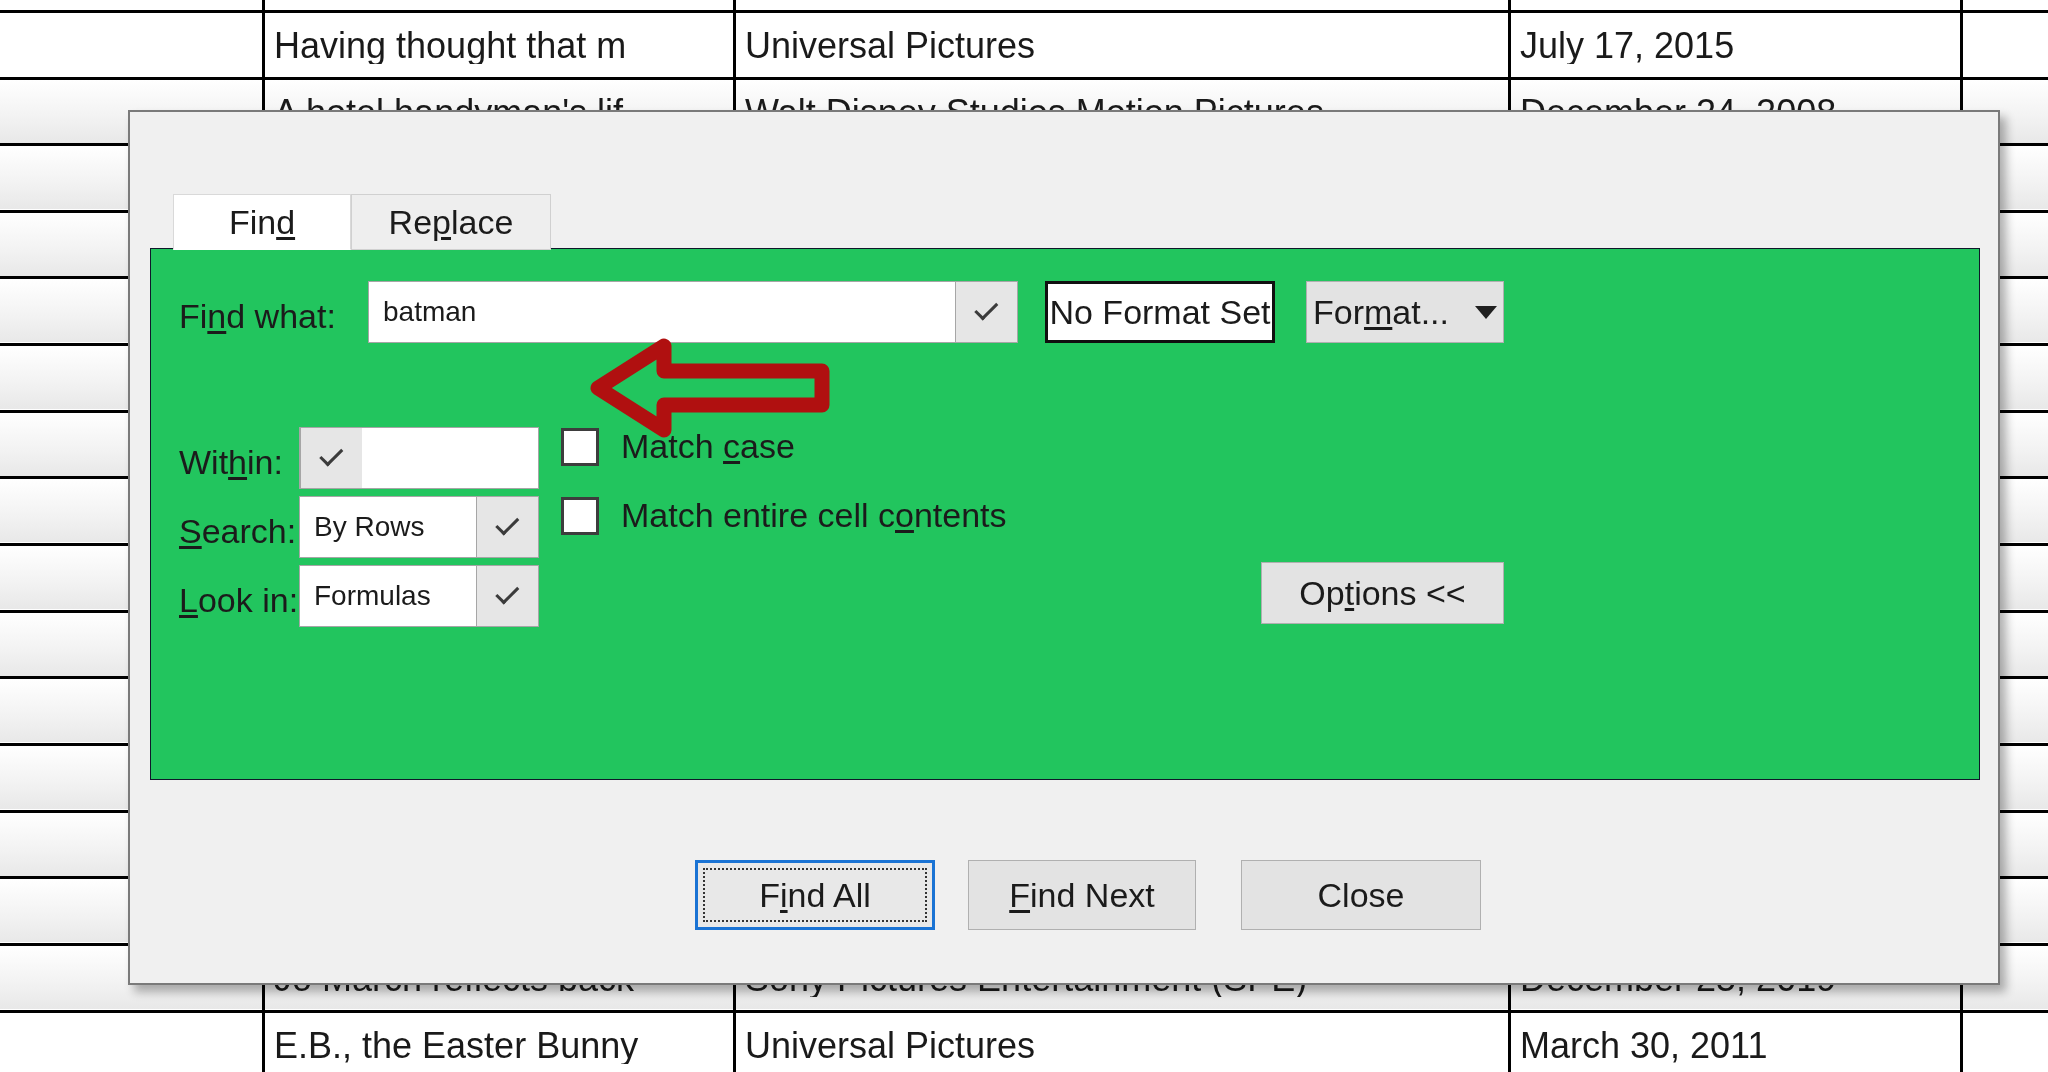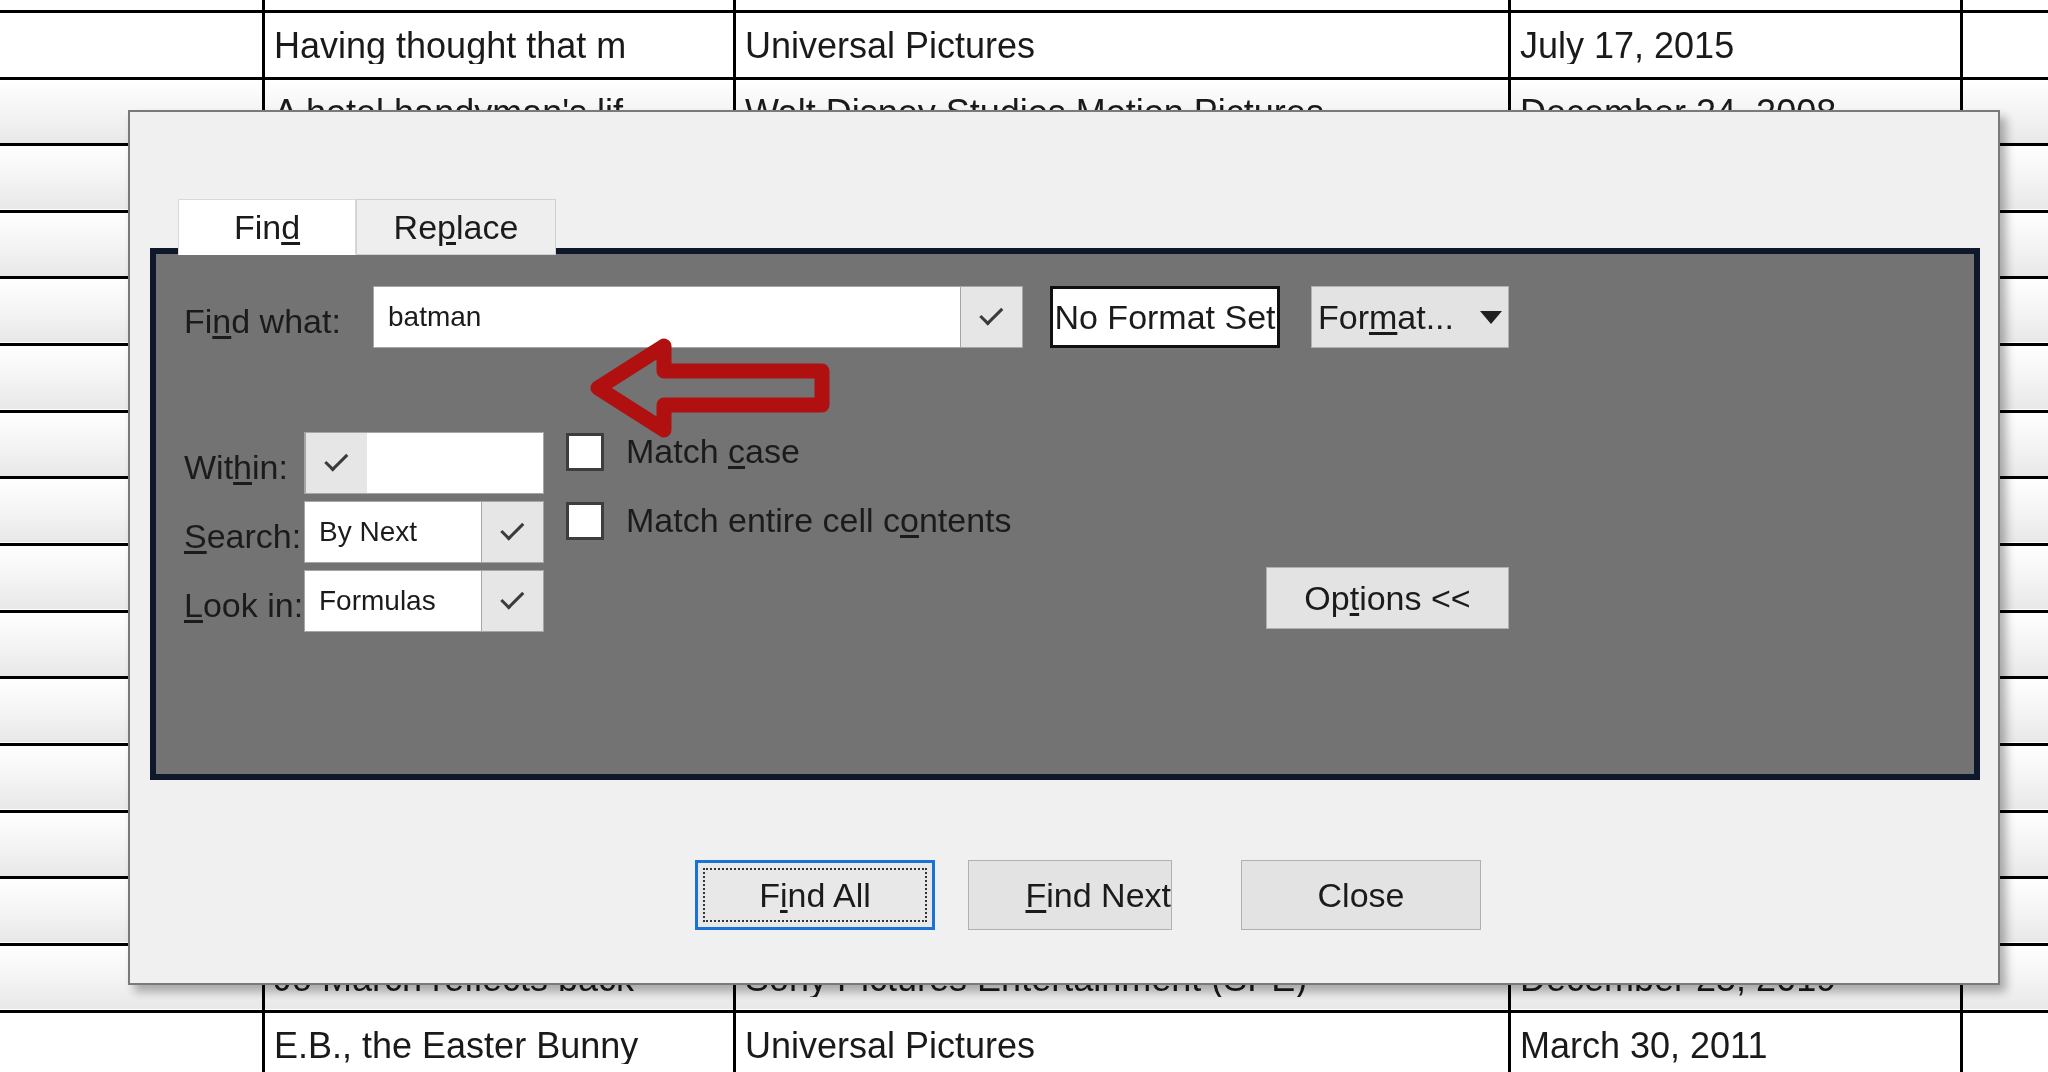--- a/index.html
+++ b/index.html
@@ -68,22 +68,22 @@
     cursor: default;
   }
   #help-btn  { right: 188px; }
   #close-btn { right: 62px; font-size: 46px; }
 
   
   #panel {
     position: absolute;
     left: 20px; top: 136px;
     width: 1830px; height: 532px;
-    background: #737373;
-    border: 6px solid #0f172a;
+    background: #22c55e;
+    border: 1px solid #0f172a;
   }
 
   
   #tabs {
     position: absolute; left: 0; top: -55px;
     height: 56px; width: 100%;
   }
   .tab {
     position: absolute; top: 0;
     height: 56px;
@@ -268,21 +268,21 @@
 
     <div class="form-label" style="left:28px; top:194px;"><span>Wit</span><span class="ul">h</span><span>in:</span></div>
     <div class="combo" style="left:148px; top:178px; width:240px; height:62px;">
       <div class="arrow">
           <span class="chev"></span>
         </div>
     </div>
 
     <div class="form-label" style="left:28px; top:263px;"><span></span><span class="ul">S</span><span>earch:</span></div>
     <div class="combo" style="left:148px; top:247px; width:240px; height:62px;">
-      <div class="val">By Next</div>
+      <div class="val">By Rows</div>
       <div class="arrow">
           <span class="chev"></span>
         </div>
     </div>
 
     <div class="form-label" style="left:28px; top:332px;"><span></span><span class="ul">L</span><span>ook in:</span></div>
     <div class="combo" style="left:148px; top:316px; width:240px; height:62px;">
       <div class="val">Formulas</div>
       <div class="arrow">
           <span class="chev"></span>
@@ -301,21 +301,21 @@
     <div class="btn" style="left:1110px; top:313px; width:243px; height:62px;">
       <span><span>Op</span><span class="ul">t</span><span>ions &lt;&lt;</span></span>
     </div>
 
   </div>
 
   <div class="btn focused" style="left:565px; top:748px; width:240px; height:70px;">
     <span class="inner-focus"></span>
     <span><span>F</span><span class="ul">i</span><span>nd All</span></span>
   </div>
-  <div class="btn" style="left:838px; top:748px; width:204px; height:70px;justify-content:flex-end;">
+  <div class="btn" style="left:838px; top:748px; width:228px; height:70px;">
     <span><span></span><span class="ul">F</span><span>ind Next</span></span>
   </div>
   <div class="btn" style="left:1111px; top:748px; width:240px; height:70px;">
     <span><span>Close</span><span class="ul"></span><span></span></span>
   </div>
 
 </div>
 
 <svg id="red-arrow" viewBox="0 0 240 100">
   <polygon points="8,50 74,8 74,33 232,33 232,67 74,67 74,92" fill="none" stroke="#b01010" stroke-width="15" stroke-linejoin="round" stroke-linecap="round"></polygon>

